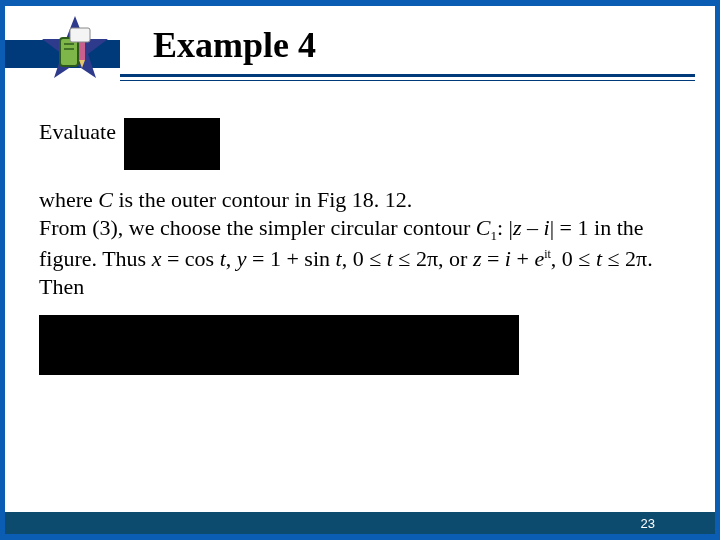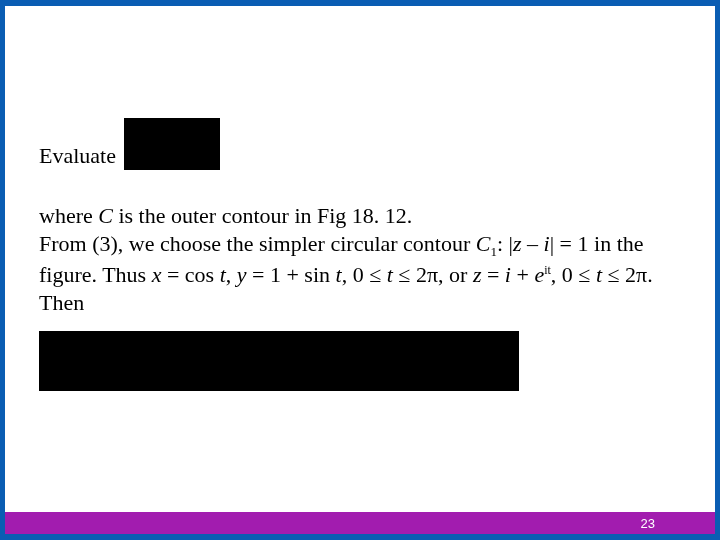--- a/index.html
+++ b/index.html
@@ -98,64 +98,81 @@
   
   .bodytext {
     position: absolute;
     left: 34px;
     right: 30px;
     top: 112px;
     font-size: 22px;
     line-height: 1.28;
     color: #000;
   }
-  .row { display: flex; align-items: flex-end; gap: 8px; flex-wrap: wrap; }
+  .row { display: flex; align-items: flex-start; gap: 8px; flex-wrap: wrap; }
   .blackbox1 {
     display: inline-block;
     width: 96px;
     height: 52px;
     background: #000;
     vertical-align: middle;
   }
-  .para { margin-top: 32px; }
+  .para { margin-top: 16px; }
   .sol { font-weight: bold; }
   .ital { font-style: italic; }
   .sub { font-size: 13px; vertical-align: sub; }
   .sup { font-size: 12px; vertical-align: super; }
   .blackbox2 {
     width: 480px;
     height: 60px;
     background: #000;
     margin-top: 14px;
   }
 
   
   .footer {
     position: absolute;
     left: 0;
     right: 0;
     bottom: 0;
     height: 22px;
-    background: #a21caf;
+    background: #0c4a6e;
     color: #fff;
     font-family: Arial, Helvetica, sans-serif;
     font-size: 13px;
     display: flex;
     align-items: center;
     justify-content: flex-end;
     padding-right: 60px;
   }
 </style>
 </head>
 <body>
 
 <div class="frame"></div>
 
 <div class="content">
 
+  <div class="header">
+    <div class="blue-bar"></div>
+    <div class="icon-box">
+      <svg viewBox="0 0 70 70">
+        <polygon points="35,2 44,25 68,25 48,40 56,64 35,50 14,64 22,40 2,25 26,25" fill="#2e3a8c"></polygon>
+        <rect x="20" y="24" width="18" height="28" rx="3" fill="#7fb64a" stroke="#2c5a1a" stroke-width="2"></rect>
+        <line x1="24" y1="30" x2="34" y2="30" stroke="#2c5a1a" stroke-width="1.5"></line>
+        <line x1="24" y1="35" x2="34" y2="35" stroke="#2c5a1a" stroke-width="1.5"></line>
+        <rect x="39" y="18" width="6" height="28" fill="#c95f8c"></rect>
+        <polygon points="39,46 45,46 42,54" fill="#e7c56a"></polygon>
+        <rect x="30" y="14" width="20" height="14" rx="2" fill="#f4f4f4" stroke="#888" stroke-width="1"></rect>
+      </svg>
+    </div>
+    <div class="title">Example 4</div>
+    <div class="rule1"></div>
+    <div class="rule2"></div>
+  </div>
 
   <div class="bodytext">
     <div class="row">
       <span>Evaluate</span>
       <span class="blackbox1"></span>
     </div>
 
     <div class="para">
       <span>where </span><span class="ital">C</span><span> is the outer contour in Fig 18. 12.</span>
     </div>

